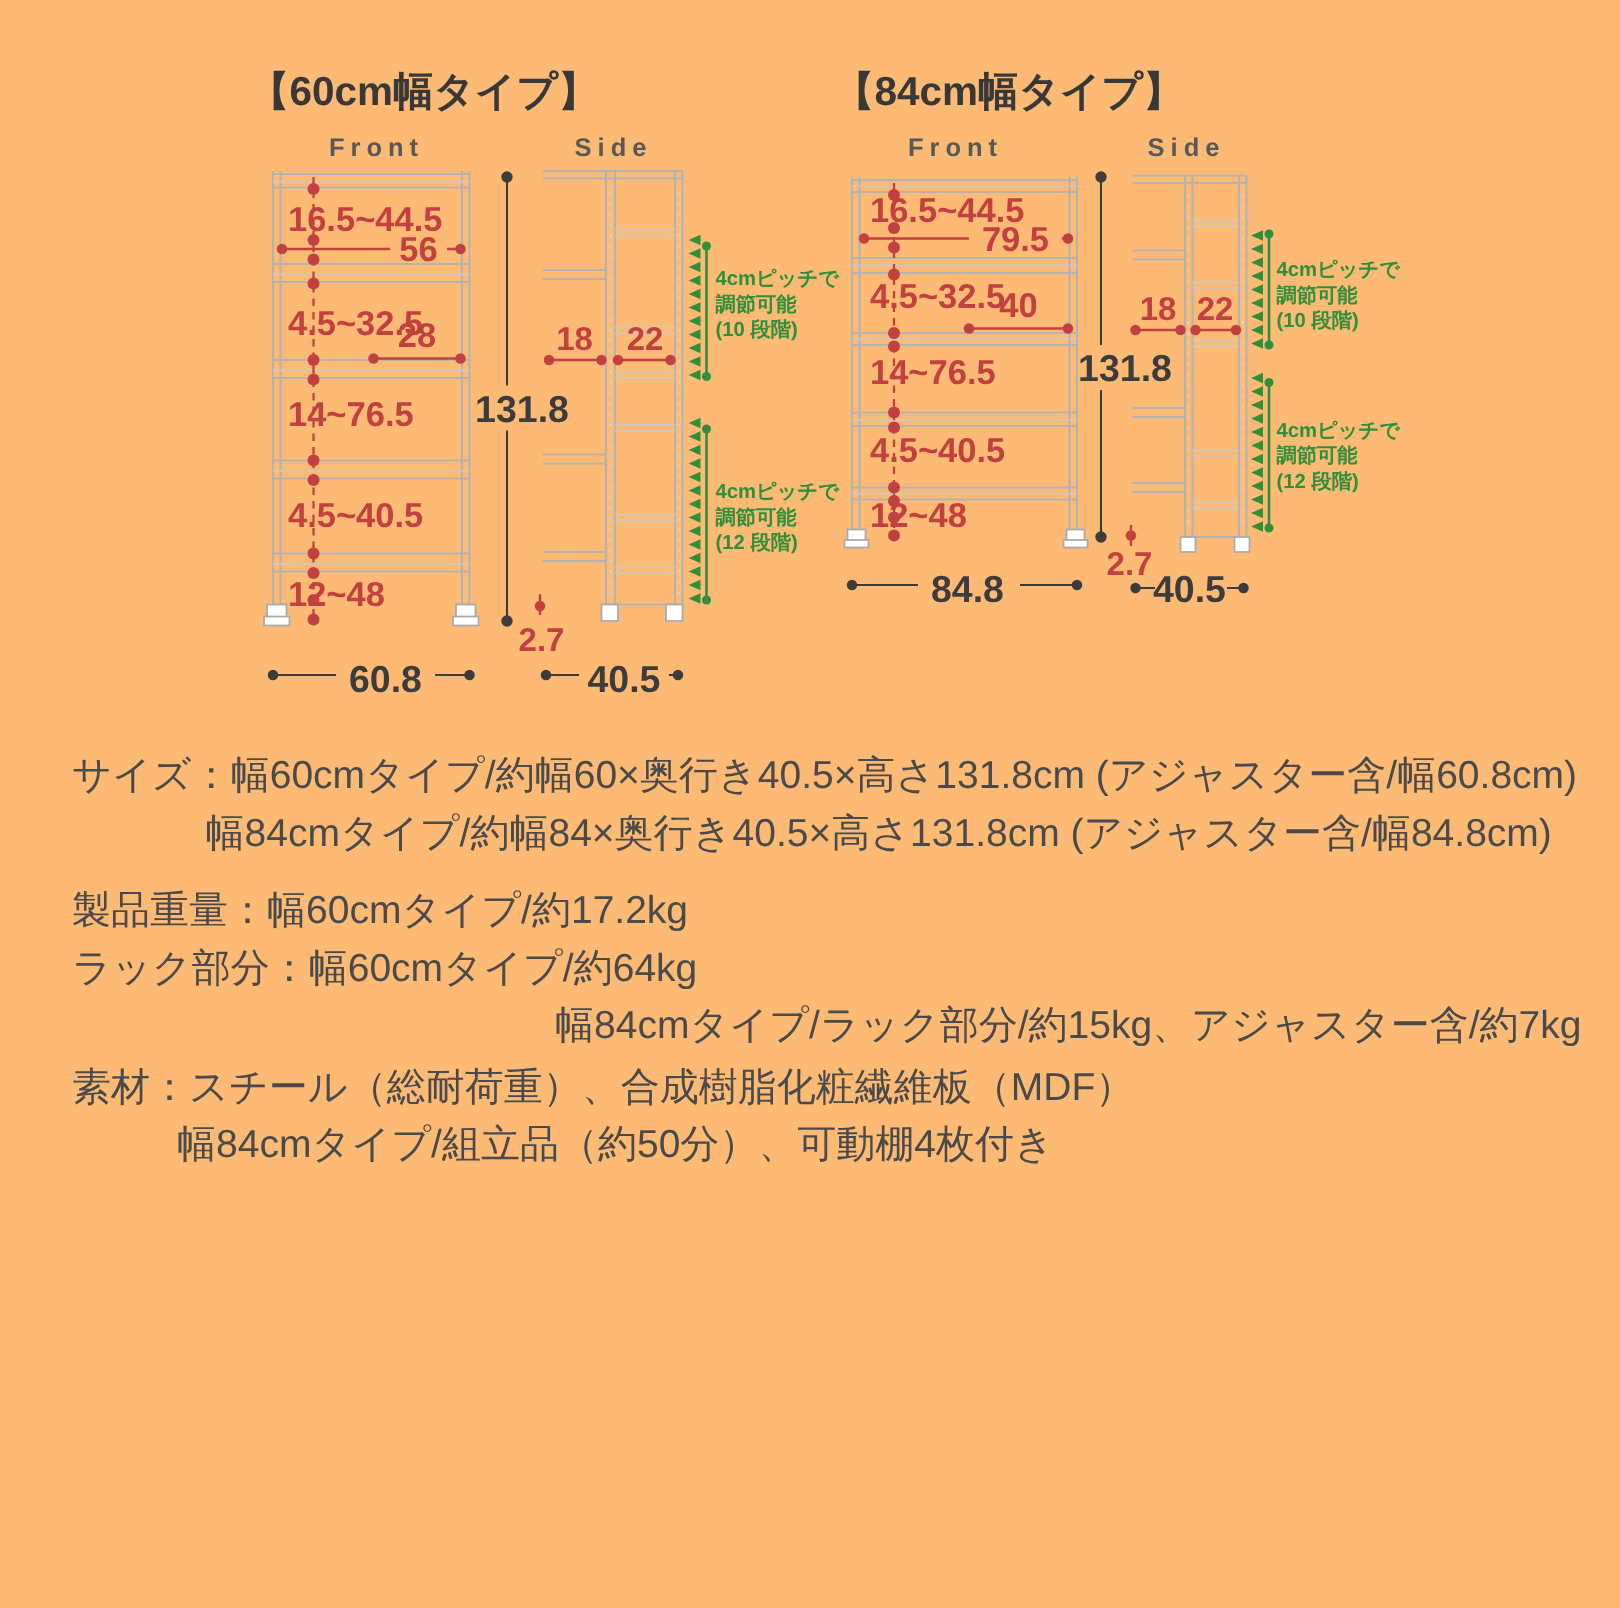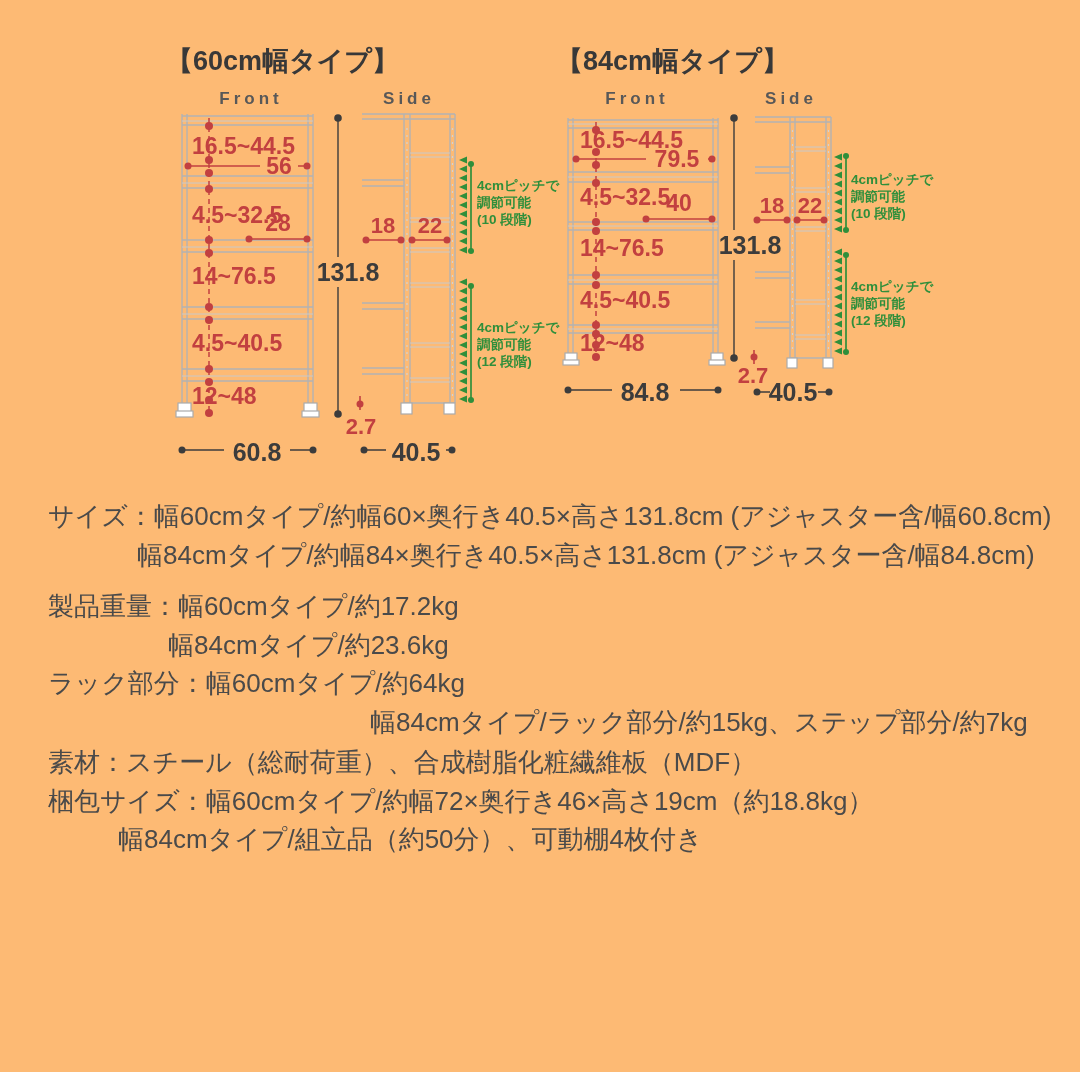--- a/index.html
+++ b/index.html
@@ -264,21 +264,19 @@
       <text class="gT" x="851" y="308">調節可能</text>
       <text class="gT" x="851" y="325">(12 段階)</text>
     </g>
   </g>
 </svg>
 
   <div class="specs">
     <div style="padding-left:0">サイズ：幅60cmタイプ/約幅60×奥行き40.5×高さ131.8cm (アジャスター含/幅60.8cm)</div>
     <div style="padding-left:89px">幅84cmタイプ/約幅84×奥行き40.5×高さ131.8cm (アジャスター含/幅84.8cm)</div>
     <div style="padding-left:0;margin-top:13px">製品重量：幅60cmタイプ/約17.2kg</div>
-    <div style="padding-left:120px">幅84cmタイプ/約23.6kg</div>
     <div style="padding-left:0">ラック部分：幅60cmタイプ/約64kg</div>
-    <div style="padding-left:322px">幅84cmタイプ/ラック部分/約15kg、ステップ部分/約7kg</div>
+    <div style="padding-left:322px">幅84cmタイプ/ラック部分/約15kg、アジャスター含/約7kg</div>
     <div style="padding-left:0;margin-top:2px">素材：スチール（総耐荷重）、合成樹脂化粧繊維板（MDF）</div>
-    <div style="padding-left:0">梱包サイズ：幅60cmタイプ/約幅72×奥行き46×高さ19cm（約18.8kg）</div>
     <div style="padding-left:70px">幅84cmタイプ/組立品（約50分）、可動棚4枚付き</div>
   </div>
 
 </div>
 
 </body></html>

